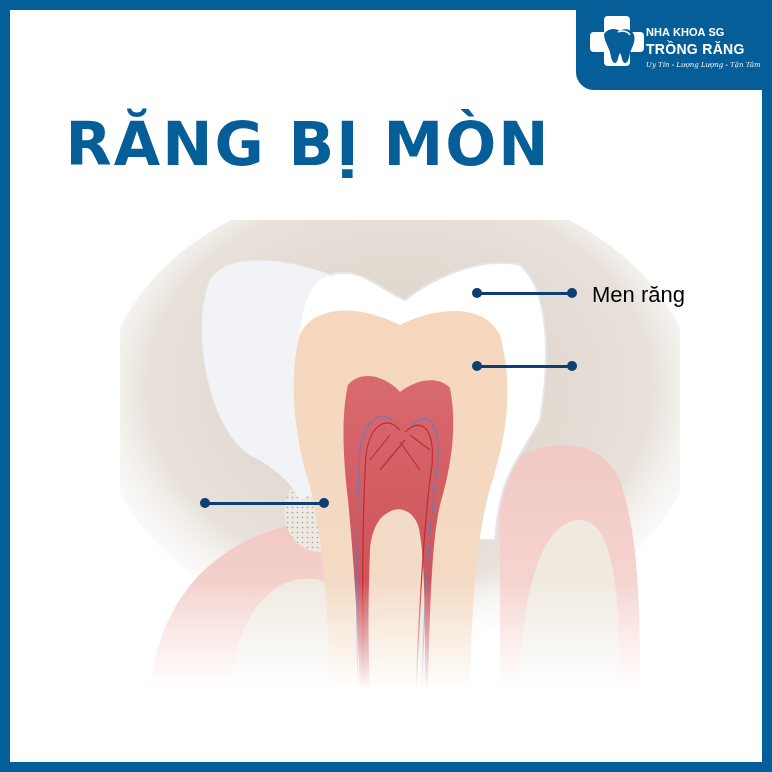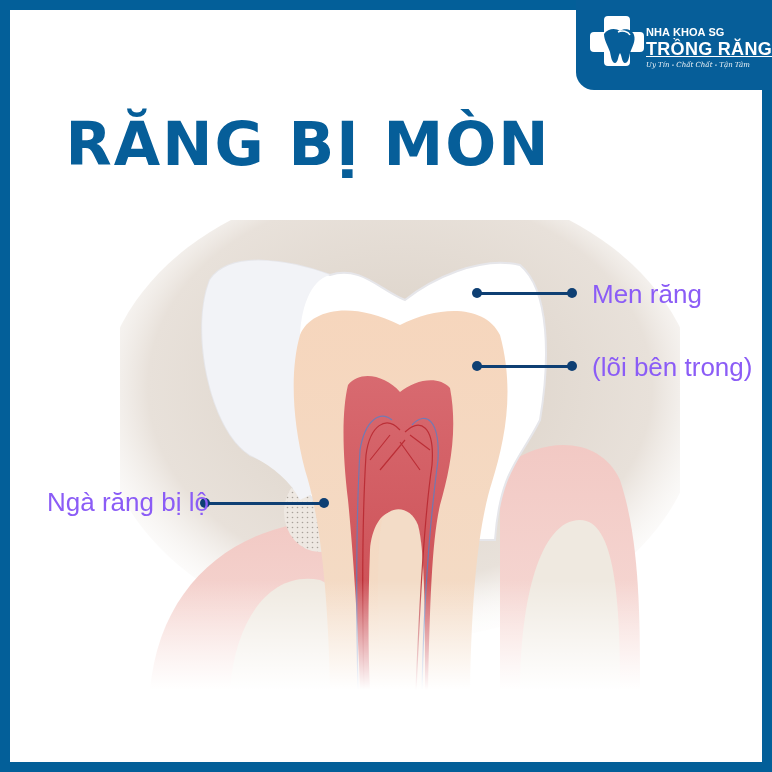--- a/index.html
+++ b/index.html
@@ -8,50 +8,50 @@
 
   .frame { position: absolute; inset: 0; border: 10px solid #035f99; background: #ffffff; }
 
   .logo {
     position: absolute; top: 0; right: 0; width: 196px; height: 90px;
     background: #065e99; border-bottom-left-radius: 18px; margin-left: 8px;
   }
   .logo-mark { position: absolute; left: 12px; top: 12px; width: 58px; height: 58px; }
   .logo-text { position: absolute; left: 70px; top: 26px; color: #fff; }
   .logo-line1 { font-weight: bold; font-size: 11px; letter-spacing: 0.1px; line-height: 13px; display: block; }
-  .logo-line2 { font-weight: bold; font-size: 18px; line-height: 20px; display: block; letter-spacing: 0.3px; text-decoration: underline; }
+  .logo-line2 { font-weight: bold; font-size: 14px; line-height: 20px; display: block; letter-spacing: 0.3px; }
   .logo-tagline { font-family: "DejaVu Serif", serif; font-style: italic; font-size: 7px; display: block; margin-top: 2px; opacity: 0.95; }
 
   .title {
     position: absolute; top: 108px; left: 0; width: 616px; text-align: center;
     color: #065e99; font-weight: bold; font-size: 60px; letter-spacing: 2px; line-height: 72px;
     font-family: "DejaVu Sans", sans-serif;
   }
 
   .illustration { position: absolute; left: 120px; top: 220px; width: 560px; height: 470px; }
 
-  .label { position: absolute; color: #8b5cf6; font-size: 26px; line-height: 23px; }
+  .label { position: absolute; color: #000000; font-size: 22px; line-height: 23px; }
   .connector { position: absolute; height: 3px; background: #0e3f73; border-radius: 2px; }
   .dot { position: absolute; width: 10px; height: 10px; border-radius: 50%; background: #0e3f73; }
 </style>
 </head>
 <body>
 
 <div class="frame"></div>
 
 <div class="logo">
   <svg class="logo-mark" viewBox="0 0 58 58">
     <path d="M20 4 h18 a4 4 0 0 1 4 4 v12 h10 a4 4 0 0 1 4 4 v12 a4 4 0 0 1 -4 4 h-10 v10 a4 4 0 0 1 -4 4 h-18 a4 4 0 0 1 -4 -4 v-10 h-10 a4 4 0 0 1 -4 -4 v-12 a4 4 0 0 1 4 -4 h10 v-12 a4 4 0 0 1 4 -4z" fill="#ffffff"></path>
     <path d="M16 22 c4 -6 12 -6 16 -3 c4 -3 12 -2 14 4 c2 6 -2 12 -4 18 c-1 5 -2 10 -5 10 c-3 0 -3 -7 -5 -10 c-2 3 -2 10 -5 10 c-3 0 -4 -6 -5 -11 c-2 -6 -6 -12 -6 -18z" fill="#065e99"></path>
     <path d="M30 20 c4 -2 10 -1 12 3" stroke="#ffffff" stroke-width="1.5" fill="none"></path>
   </svg>
   <div class="logo-text">
     <span class="logo-line1">NHA KHOA SG</span>
     <span class="logo-line2">TRỒNG RĂNG</span>
-    <span class="logo-tagline">Uy Tín - Chất Chất - Tận Tâm</span>
+    <span class="logo-tagline">Uy Tín - Lượng Lượng - Tận Tâm</span>
   </div>
 </div>
 
 <h1 class="title">RĂNG BỊ MÒN</h1>
 
 <svg class="illustration" viewBox="0 0 560 470">
   <defs>
     <radialGradient id="bgShade" cx="50%" cy="45%" r="60%">
       <stop offset="0%" stop-color="#d9cfc4"></stop>
       <stop offset="70%" stop-color="#e8e1da"></stop>
@@ -115,21 +115,19 @@
 <div class="dot" style="left:472px; top:288px;"></div>
 <div class="dot" style="left:567px; top:288px;"></div>
 <div class="label" style="left:592px; top:283px;">
   <span>Men răng</span>
 </div>
 
 <div class="connector" style="left:477px; top:365px; width:96px;"></div>
 <div class="dot" style="left:472px; top:361px;"></div>
 <div class="dot" style="left:567px; top:361px;"></div>
 <div class="label" style="left:592px; top:356px;">
-  <span style="display:block;">(lõi bên trong)</span>
 </div>
 
 <div class="connector" style="left:205px; top:502px; width:119px;"></div>
 <div class="dot" style="left:200px; top:498px;"></div>
 <div class="dot" style="left:319px; top:498px;"></div>
 <div class="label" style="left:47px; top:491px;">
-  <span style="display:block;">Ngà răng bị lộ</span>
 </div>
 
 </body></html>

